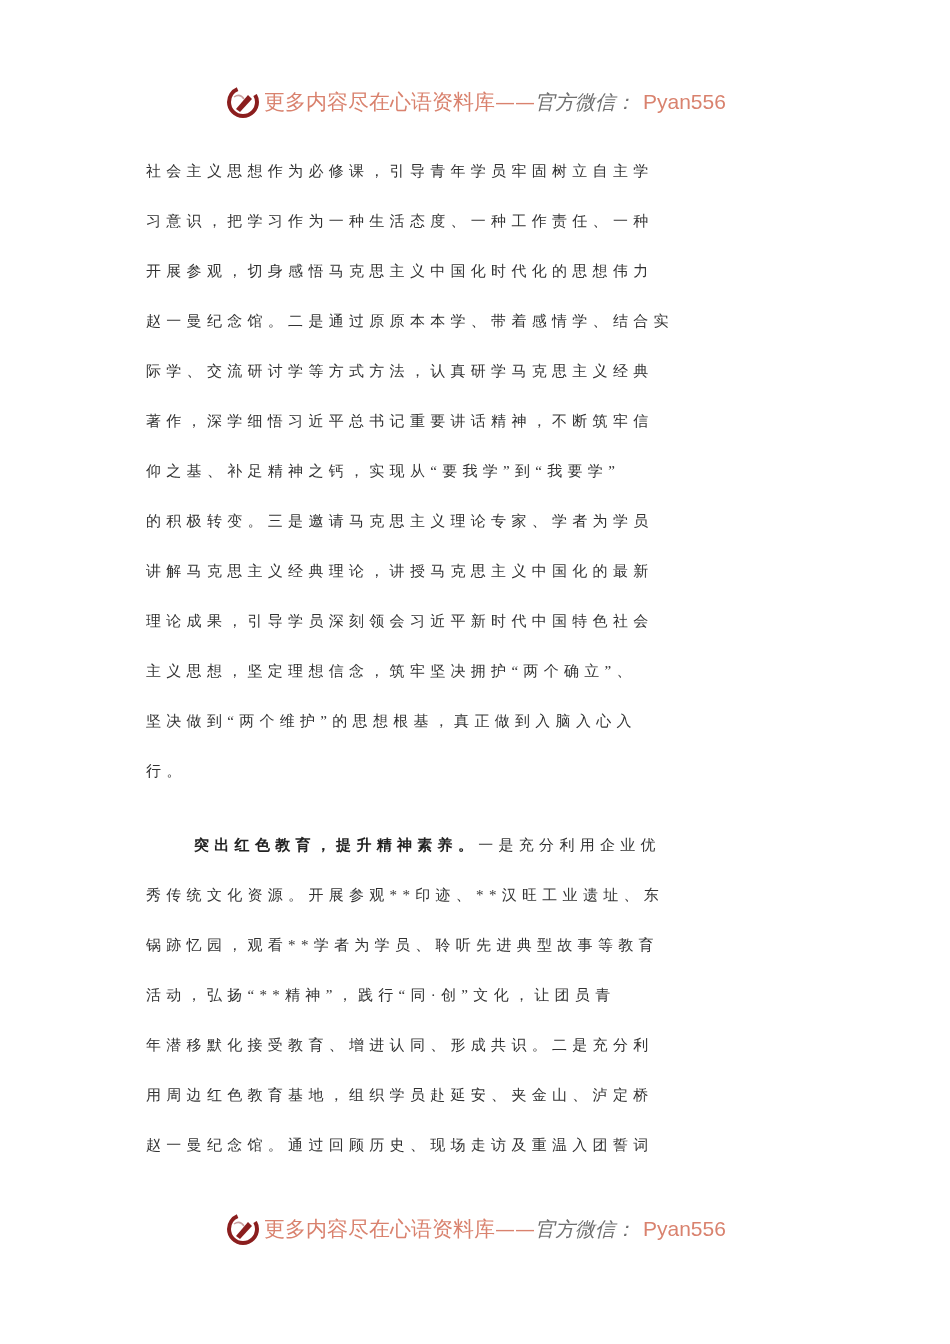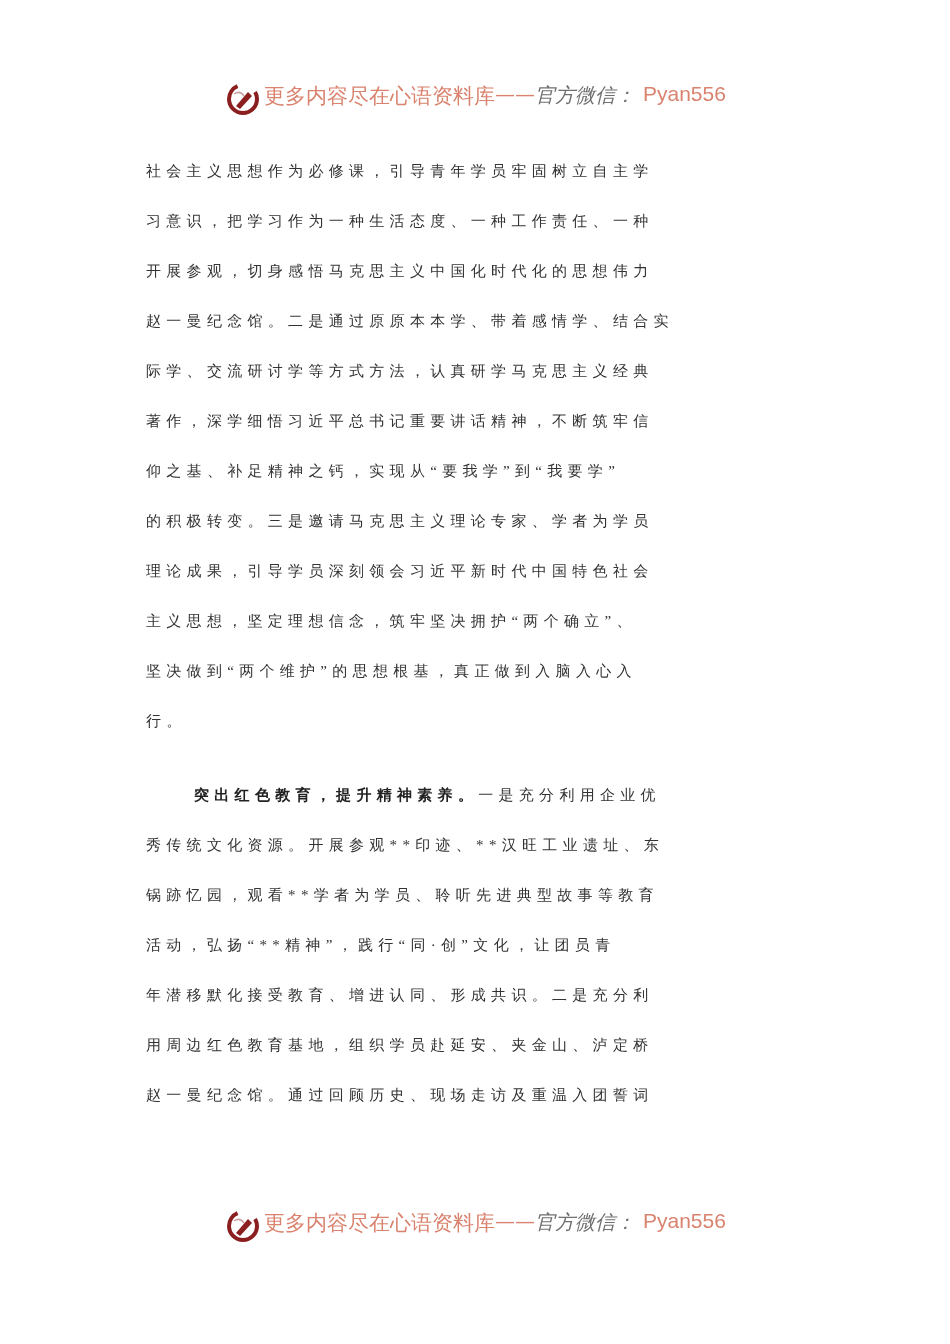--- a/index.html
+++ b/index.html
@@ -1,17 +1,17 @@
 <!DOCTYPE html>
 <html><head>
 <meta charset="utf-8">
 <style>
   html, body { margin: 0; padding: 0; background: #ffffff; }
   body { width: 950px; height: 1344px; position: relative; overflow: hidden; font-family: "DejaVu Sans", sans-serif; }
-  .watermark { position: absolute; left: 226px; height: 40px; display: flex; align-items: flex-start; white-space: nowrap; }
+  .watermark { position: absolute; left: 226px; height: 40px; display: flex; align-items: center; white-space: nowrap; }
   .watermark.top { top: 82px; }
   .watermark.bottom { top: 1209px; }
   .wm-logo { width: 34px; height: 34px; margin-right: 4px; }
   .wm-main { color: #d9826e; font-family: "DejaVu Serif", serif; font-size: 21px; letter-spacing: 0px; }
   .wm-dash { color: #d9826e; font-size: 20px; }
   .wm-label { color: #707070; font-family: Liberation Mono, monospace; font-size: 20px; font-style: italic; }
   .wm-id { color: #d9826e; font-family: "Liberation Sans", sans-serif; font-size: 21px; margin-left: 8px; }
   .content { position: absolute; left: 146px; top: 146px; width: 660px; }
   .line { height: 50px; line-height: 50px; font-size: 15px; color: #333333; white-space: nowrap; letter-spacing: 5.3px; font-family: Liberation Serif, serif; font-weight: 300; }
   .gap { height: 24px; }
@@ -36,20 +36,21 @@
 <div class="content">
   <div>
     <div class="line">社会主义思想作为必修课，引导青年学员牢固树立自主学</div>
     <div class="line">习意识，把学习作为一种生活态度、一种工作责任、一种</div>
     <div class="line">开展参观，切身感悟马克思主义中国化时代化的思想伟力</div>
     <div class="line">赵一曼纪念馆。二是通过原原本本学、带着感情学、结合实</div>
     <div class="line">际学、交流研讨学等方式方法，认真研学马克思主义经典</div>
     <div class="line">著作，深学细悟习近平总书记重要讲话精神，不断筑牢信</div>
     <div class="line">仰之基、补足精神之钙，实现从“要我学”到“我要学”</div>
     <div class="line">的积极转变。三是邀请马克思主义理论专家、学者为学员</div>
+    <div class="line">讲解马克思主义经典理论，讲授马克思主义中国化的最新</div>
     <div class="line">理论成果，引导学员深刻领会习近平新时代中国特色社会</div>
     <div class="line">主义思想，坚定理想信念，筑牢坚决拥护“两个确立”、</div>
     <div class="line">坚决做到“两个维护”的思想根基，真正做到入脑入心入</div>
     <div class="line">行。</div>
   </div>
   <div class="gap"></div>
   <div>
     <div class="line indent"><span class="bold">突出红色教育，提升精神素养。</span><span>一是充分利用企业优</span></div>
     <div class="line">秀传统文化资源。开展参观**印迹、**汉旺工业遗址、东</div>
     <div class="line">锅跡忆园，观看**学者为学员、聆听先进典型故事等教育</div>

